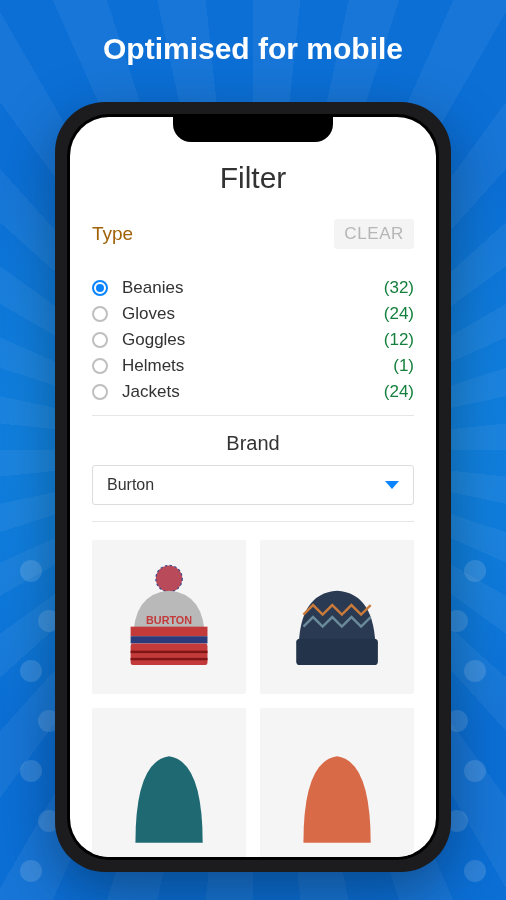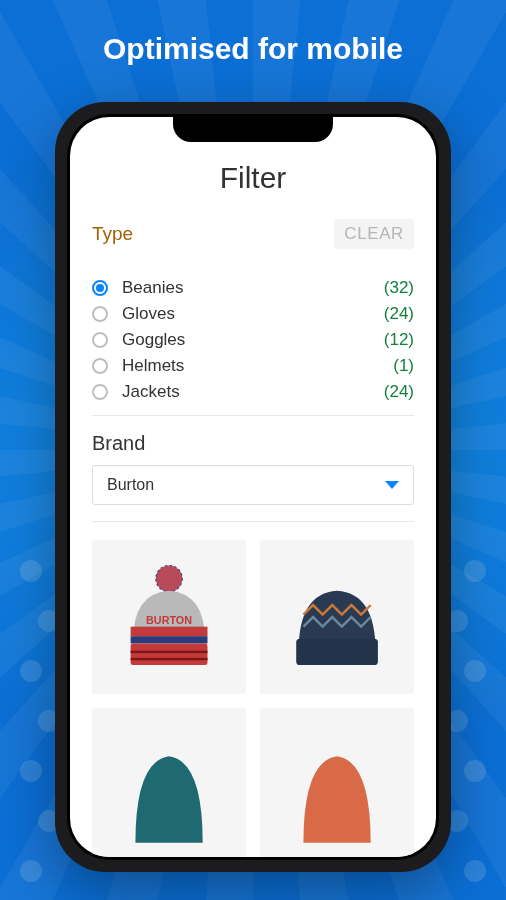--- a/index.html
+++ b/index.html
@@ -77,21 +77,21 @@
   width: 16px; height: 16px; border: 2px solid #bfbfbf; border-radius: 50%;
   margin-right: 14px; position: relative; flex-shrink: 0;
 }
 .radio.selected { border-color: #0a84ff; }
 .radio.selected::after {
   content: ''; position: absolute; inset: 2px; background: #0a84ff; border-radius: 50%;
 }
 .type-label { flex: 1; font-size: 17px; color: #333; }
 .type-count { font-size: 17px; color: #15803d; font-weight: 300; }
 
-.brand-section { border-bottom: 1px solid #e6e6e6; padding-bottom: 16px; margin-bottom: 18px; }
+.brand-section { border-bottom: 1px solid #e6e6e6; padding-bottom: 16px; margin-bottom: 18px; text-align: center; }
 .brand-label { font-size: 20px; color: #333; margin-bottom: 10px; }
 .select {
   display: flex; justify-content: space-between; align-items: center;
   border: 1px solid #dcdcdc; border-radius: 3px;
   padding: 10px 14px; cursor: pointer;
 }
 .select-value { font-size: 16px; color: #333; }
 .caret { width: 0; height: 0; border-left: 7px solid transparent; border-right: 7px solid transparent; border-top: 8px solid #0a84ff; }
 
 .grid { display: grid; grid-template-columns: 1fr 1fr; gap: 14px; }

